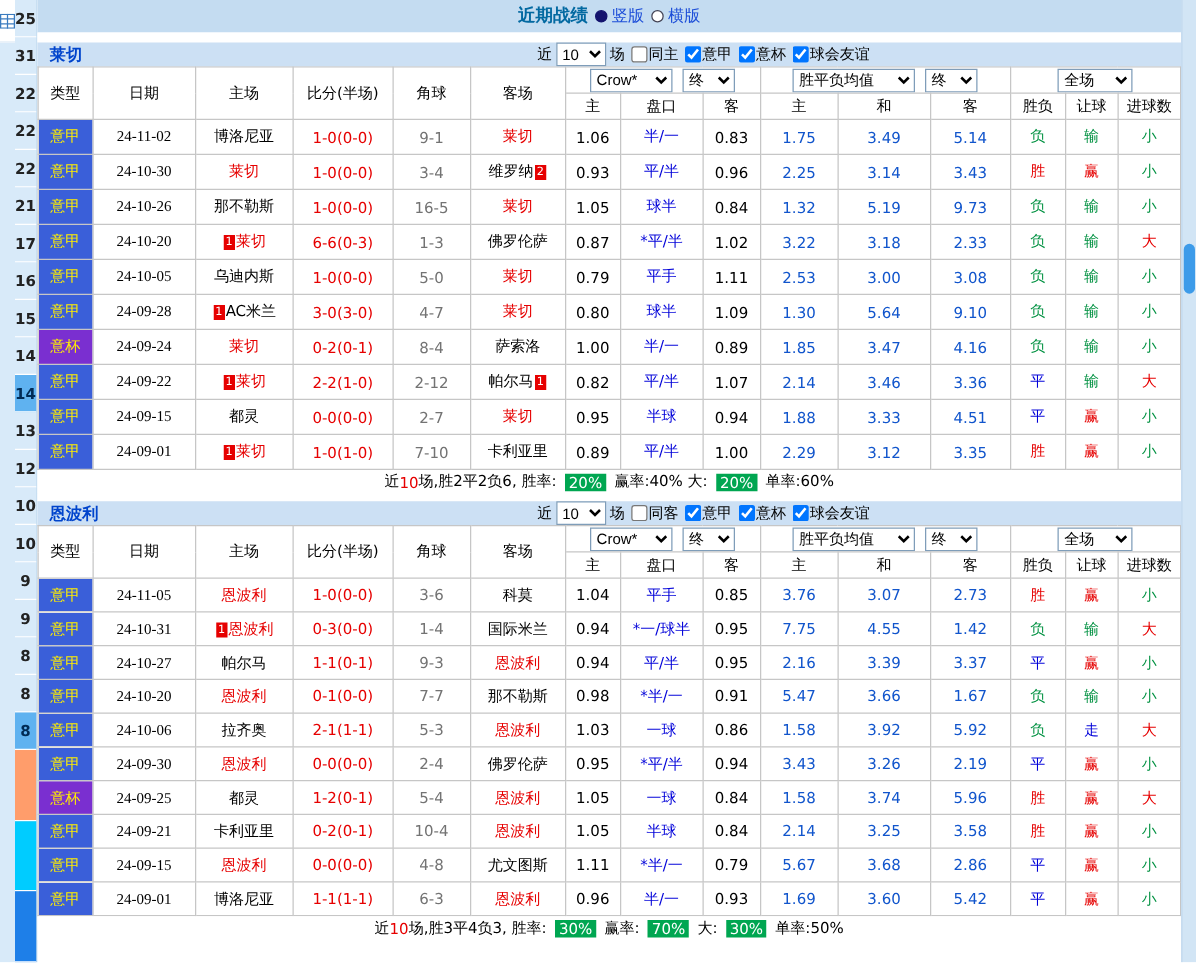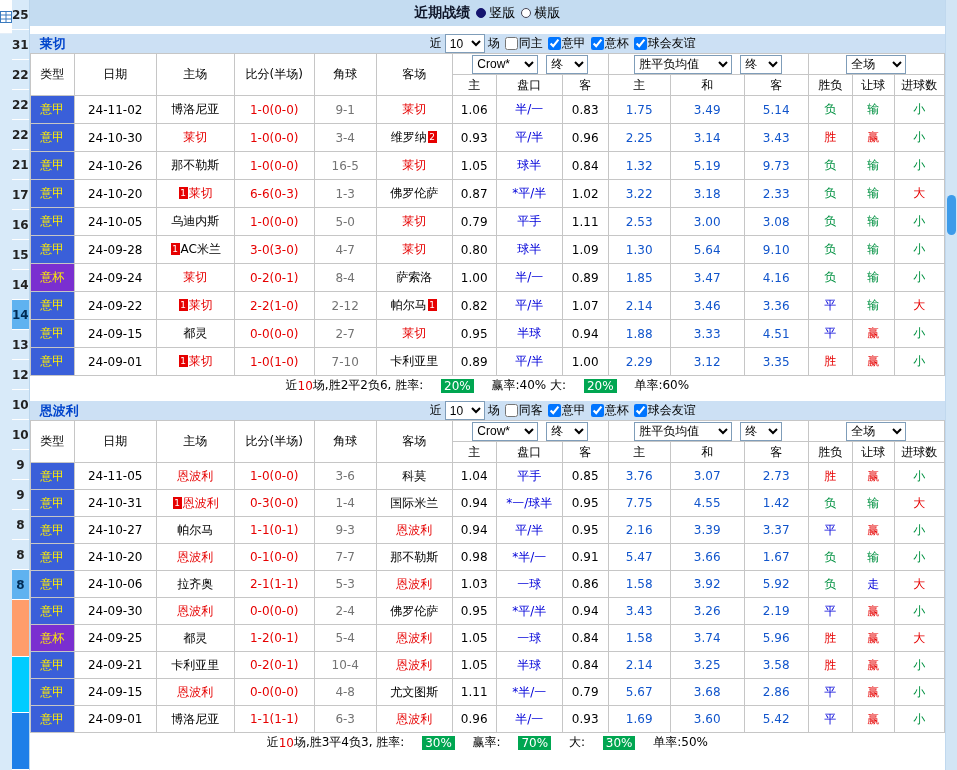--- a/index.html
+++ b/index.html
@@ -12,26 +12,26 @@
   .sidebar-icon-cell { height: 34px; background: #fff; display: flex; align-items: center; justify-content: center; border-bottom: 1px solid #e4eef8; }
   #sidebar-cells { flex: 1; display: flex; flex-direction: column; }
   .sb-cell { flex: 0 0 30px; display: flex; align-items: center; justify-content: center; font-size: 12px; color: #222; border-bottom: 1px solid #fff; background: #d8eaf9; }
   .sb-cell.hl { background: #5fb2f0; color: #002b55; }
   .sb-cell.zone { flex: 1 1 auto; }
 
   
   .main { flex: 1 1 auto; min-width: 0; display: flex; flex-direction: column; background: #fff; }
 
   .top-bar { height: 26px; background: #c4dcf1; display: flex; align-items: center; justify-content: center; gap: 6px; }
-  .top-title { font-weight: bold; color: #0f172a; font-size: 14px; text-align: right; }
+  .top-title { font-weight: bold; color: #0369a1; font-size: 14px; text-align: right; }
   .radio-wrap { display: inline-flex; align-items: center; gap: 3px; cursor: pointer; }
   .radio { display: inline-block; width: 10px; height: 10px; border-radius: 50%; }
   .radio.filled { background: #14146e; border: 1px solid #14146e; }
   .radio.empty { background: #fff; border: 1px solid #445; }
-  .radio-label { color: #000000; font-size: 13px; }
+  .radio-label { color: #1d4ed8; font-size: 13px; }
 
   .gap8 { height: 8px; background: #fff; }
   .gap6 { height: 6px; background: #fff; }
 
   .section-header { height: 19px; background: #cce0f4; position: relative; display: flex; align-items: center; }
   .team-title { color: #0044cc; font-weight: bold; font-size: 13px; padding-left: 10px; }
   .filters { position: absolute; left: 400px; top: 0; height: 100%; display: flex; align-items: center; font-size: 12px; color: #000; white-space: nowrap; }
   .filters select { margin: 0 3px; }
   select { font-size: 12px; height: 19px; border: 1px solid #7f9db9; background: #fff; color: #000; }
   .count-select { width: 40px; }
@@ -43,37 +43,37 @@
   .cb input { width: 13px; height: 13px; margin-right: 1px; }
 
   table { border-collapse: collapse; table-layout: fixed; width: 100%; font-size: 12px; }
   th, td { border: 1px solid #c6c6c6; text-align: center; padding: 0; overflow: hidden; white-space: nowrap; }
   thead th { font-weight: normal; height: 21px; background: #fff; color: #000; }
   tbody td { height: 28px; }
   #tbody-1 td { height: 27px; }
 
   .type-cell.league { background: #3a5fd9; color: #ffee00; }
   .type-cell.cup { background: #7a2fd0; color: #ffee00; }
-  .date { color: #000; }
+  .date { color: #000; font-family: Liberation Serif, serif; }
   .score { color: #e60000; }
   .corner { color: #737373; }
   .team .tname { color: #000; text-align: right; }
   .team .tname.focus { color: #e60000; }
   .card { display: inline-block; background: #e60000; color: #fff; font-size: 9px; line-height: 12px; width: 9px; height: 12px; vertical-align: 1px; margin: 0 1px; }
   .odds { color: #000; }
   .line { color: #0000d9; }
   .eu { color: #1155cc; }
   .c-red { color: #e60000; }
   .c-green { color: #009141; }
   .c-blue { color: #0000d9; }
 
   .section-footer { height: 19px; display: flex; align-items: center; justify-content: center; font-size: 12px; color: #000; background: #fff; }
   .fseg { white-space: pre; }
   .fseg.red { color: #e60000; }
-  .fseg.greenbg { background: #00a651; color: #fff; padding: 0 3px; margin: 0 14px; }
+  .fseg.greenbg { background: #00a651; color: #fff; padding: 0 3px; margin: 0 3px; }
 
   
   .vscroll { flex: 0 0 12px; background: #d2e5f5; position: relative; border-left: 1px solid #c0d8ee; }
   .vscroll-thumb { position: absolute; left: 1px; top: 195px; width: 9px; height: 40px; background: #3d9be9; border-radius: 5px; }
 </style>
 </head>
 <body>
 
 <div class="app">
 

